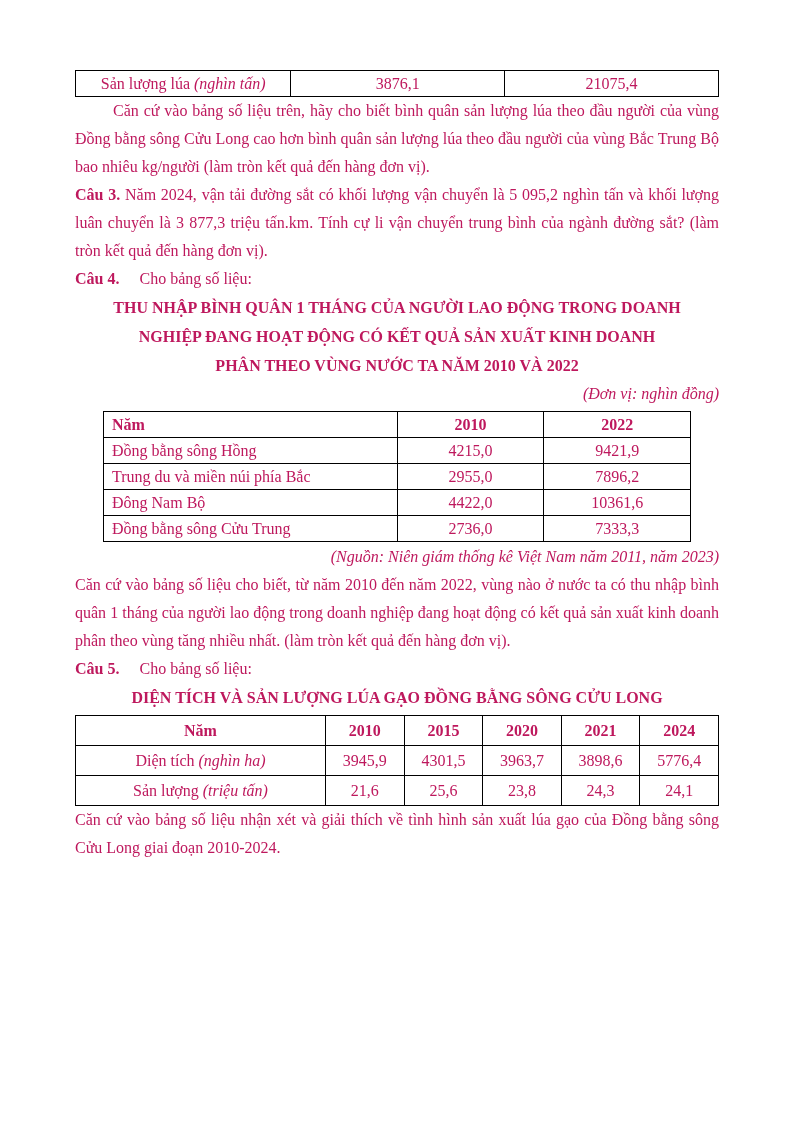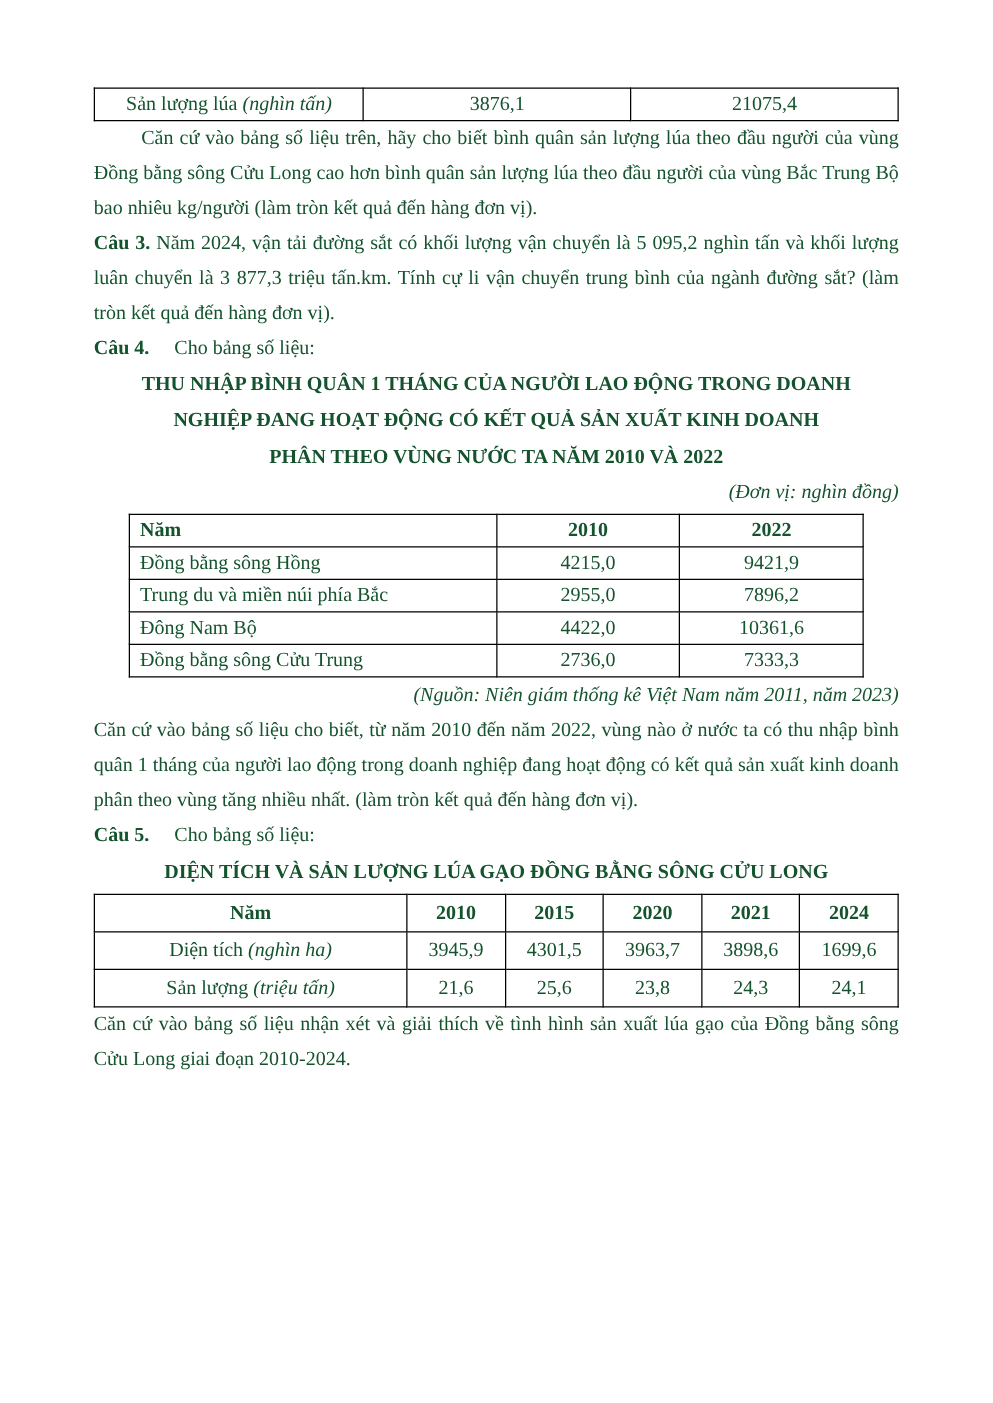--- a/index.html
+++ b/index.html
@@ -1,20 +1,20 @@
 <!DOCTYPE html>
 <html><head>
 <meta charset="utf-8">
 <style>
   html,body { margin:0; padding:0; background:#ffffff; }
   .page {
     width:794px; height:1122px; background:#ffffff; box-sizing:border-box;
     padding:70px 75px 40px 75px; position:relative;
     font-family:"Liberation Serif","DejaVu Serif",serif;
-    font-size:16px; color:#14532d;
+    font-size:16px; color:#be185d;
   }
   p { margin:0; text-align:justify; line-height:28px; }
   .indent { text-indent:38px; }
   .bold { font-weight:bold; }
   .ital { font-style:italic; }
   .lbl { font-weight:bold; margin-right:16px; }
   table { border-collapse:collapse; table-layout:fixed; }
   td { border:1px solid #000; padding:0 6px; height:26px; box-sizing:border-box; }
   .tbl-partial { width:644px; }
   .tbl-partial td.c0 { width:33.5%; text-align:center; }
@@ -109,21 +109,21 @@
       <td>2020</td>
       <td>2021</td>
       <td>2024</td>
     </tr>
     <tr>
       <td class="c0"><span>Diện tích </span><span class="ital">(nghìn ha)</span></td>
       <td>3945,9</td>
       <td>4301,5</td>
       <td>3963,7</td>
       <td>3898,6</td>
-      <td>1699,6</td>
+      <td>5776,4</td>
     </tr>
     <tr>
       <td class="c0"><span>Sản lượng </span><span class="ital">(triệu tấn)</span></td>
       <td>21,6</td>
       <td>25,6</td>
       <td>23,8</td>
       <td>24,3</td>
       <td>24,1</td>
     </tr>
   </tbody>

